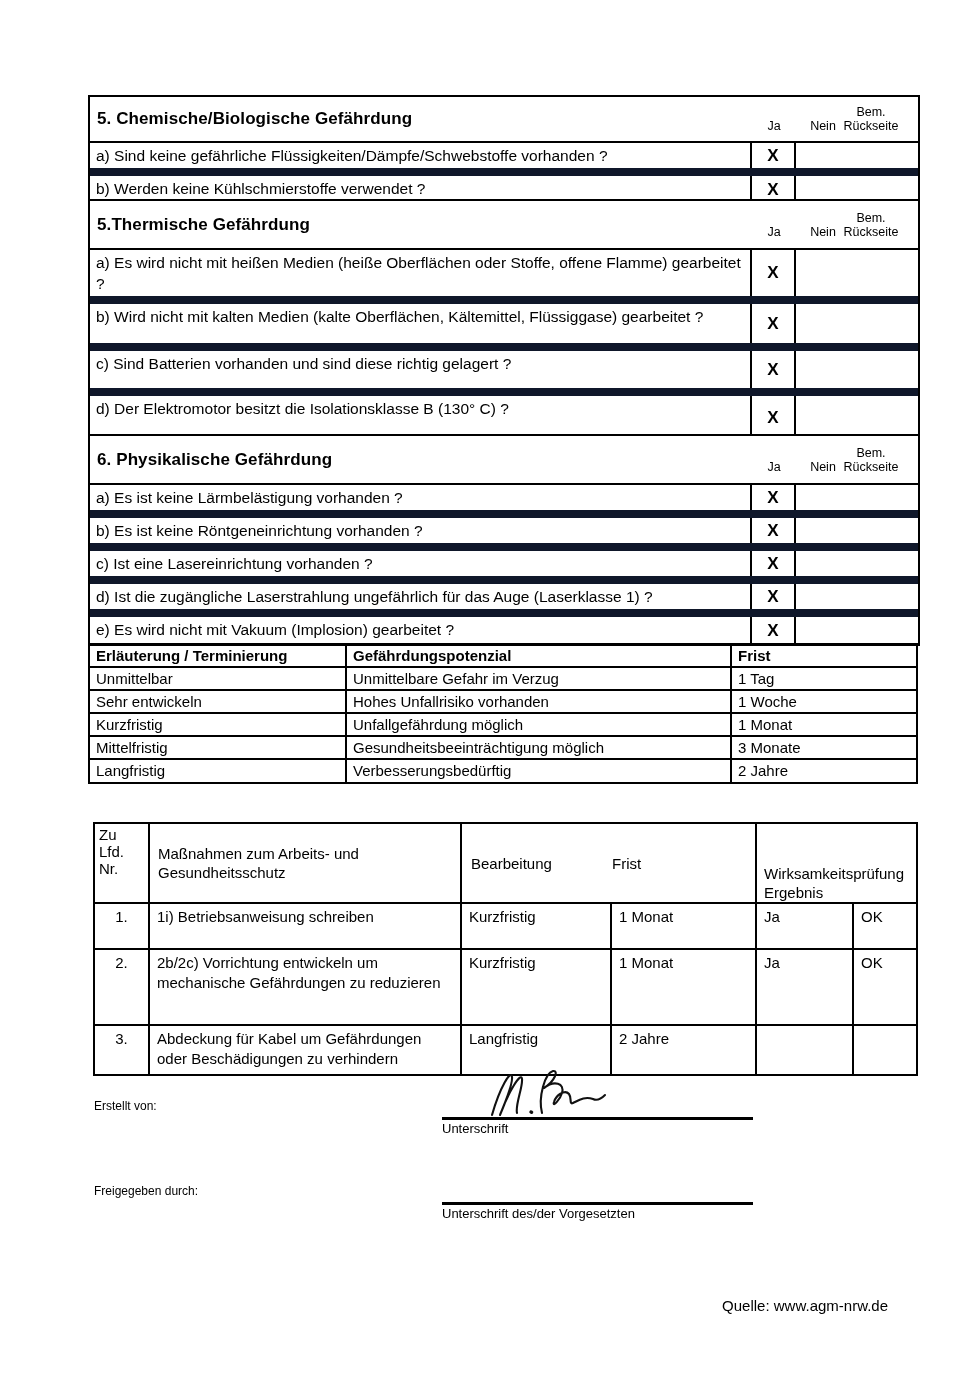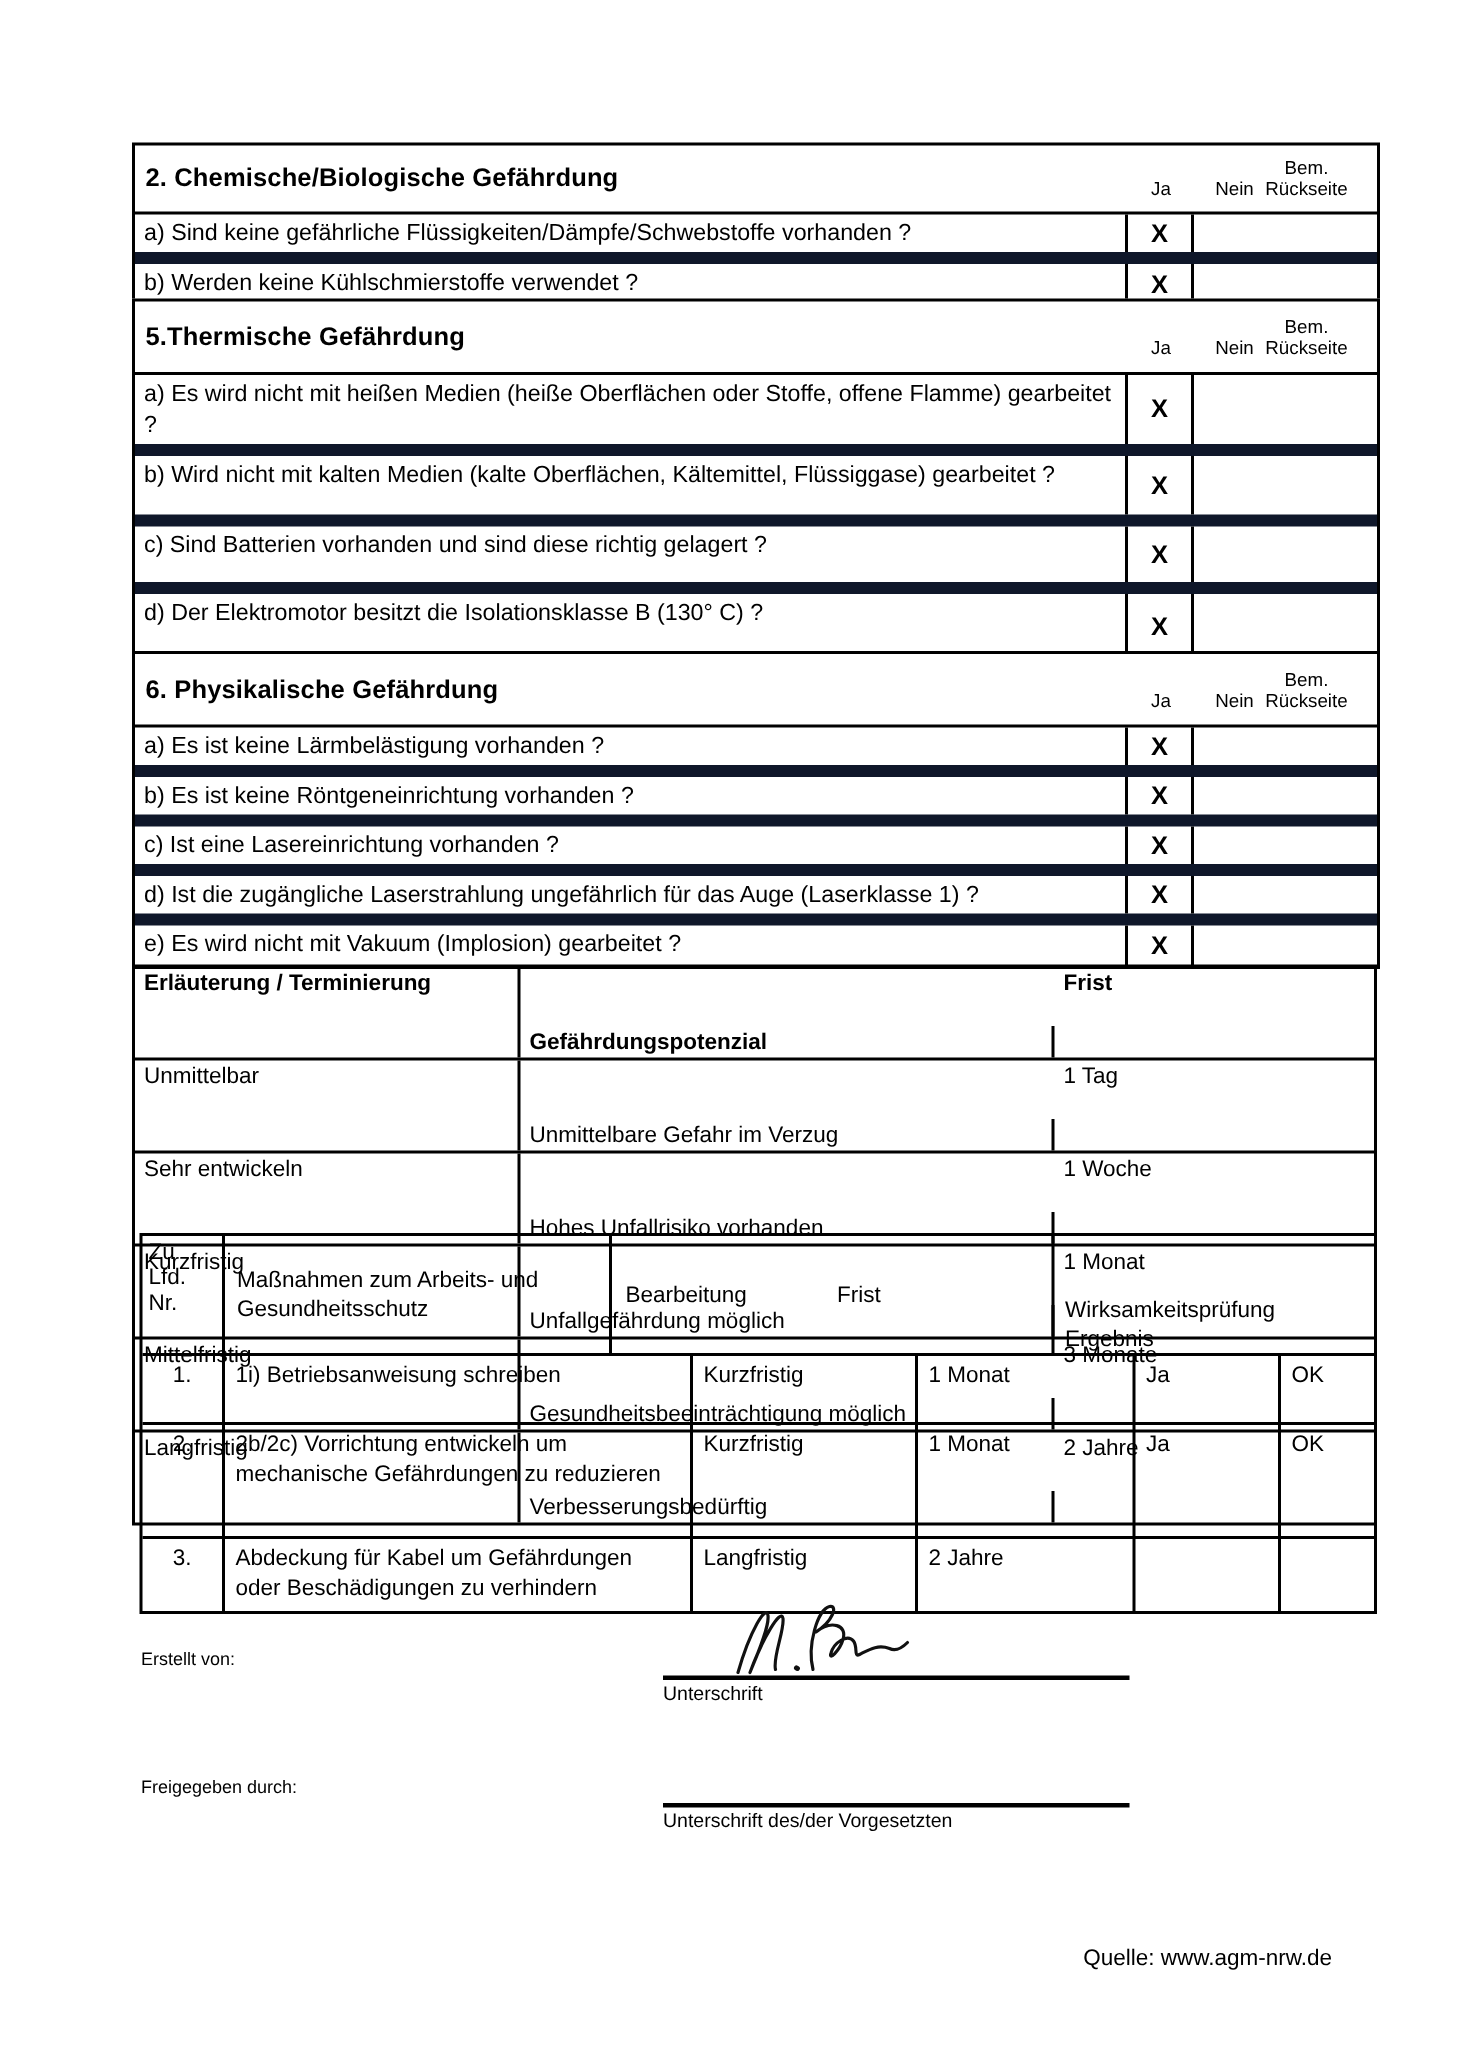--- a/index.html
+++ b/index.html
@@ -26,29 +26,29 @@
           justify-content:center; font-weight:bold; font-size:17px; }
   .rest { flex:1; }
 
   
   .ltable { position:absolute; left:88px; top:643px; width:830px; border:2px solid #000; }
   .lrow { display:flex; border-bottom:2px solid #000; min-height:22px; }
   .lrow.head { font-weight:bold; min-height:23px; }
   .lrow.last { border-bottom:none; }
   .lc { padding:1px 6px; font-size:15px; line-height:19px; }
   .lc1 { width:257px; border-right:2px solid #000; }
-  .lc2 { width:356px; border-right:2px solid #000;margin-top:39px; }
+  .lc2 { width:385px; border-right:2px solid #000; }
   .lc3 { flex:1; }
 
   
   .mtable { position:absolute; left:93px; top:822px; width:825px; border:2px solid #000; }
   .mhead { display:flex; min-height:56px; border-bottom:2px solid #000; font-size:15px; }
   .mh { border-right:2px solid #000; }
   .mh.nr { width:55px; padding:2px 4px; line-height:17px; white-space:pre-line; }
-  .mh.measure { width:258px; display:flex; align-items:center; padding:2px 8px; line-height:19px; }
+  .mh.measure { width:312px; display:flex; align-items:center; padding:2px 8px; line-height:19px; }
   .mh.bf { width:295px; position:relative; display:flex; align-items:center; }
   .mh.bf .b { padding-left:9px; }
   .mh.bf .f { position:absolute; left:150px; }
   .mh.we { flex:1; border-right:none; display:flex; align-items:center; padding-left:7px;
            line-height:19px; white-space:pre-line;margin-top:40px; }
   .mrow { display:flex; border-bottom:2px solid #000; }
   .mrow.last { border-bottom:none; }
   .mc { border-right:2px solid #000; padding:3px 7px; font-size:15px; line-height:20px; }
   .mc.nr { width:55px; text-align:center; padding:3px 2px; }
   .mc.measure { width:312px; }
@@ -64,21 +64,21 @@
   .sig-svg { position:absolute; left:484px; top:1062px; }
   .source { position:absolute; right:88px; top:1297px; font-size:15px; }
 </style>
 </head>
 <body>
 
 <div class="page">
 
   <div class="sec" style="top:95px">
     <div class="sec-head" style="height:46px">
-      <div class="sec-title">2. Chemische/Biologische Gefährdung</div>
+      <div class="sec-title">5. Chemische/Biologische Gefährdung</div>
       <div class="col-lbl ja">Ja</div>
       <div class="col-lbl nein">Nein</div>
       <div class="col-lbl bem">Bem.
 Rückseite</div>
     </div>
     <div class="sec-row">
       <div class="q">a) Sind keine gefährliche Flüssigkeiten/Dämpfe/Schwebstoffe vorhanden ?</div>
       <div class="ans">X</div>
       <div class="rest"></div>
     </div>

